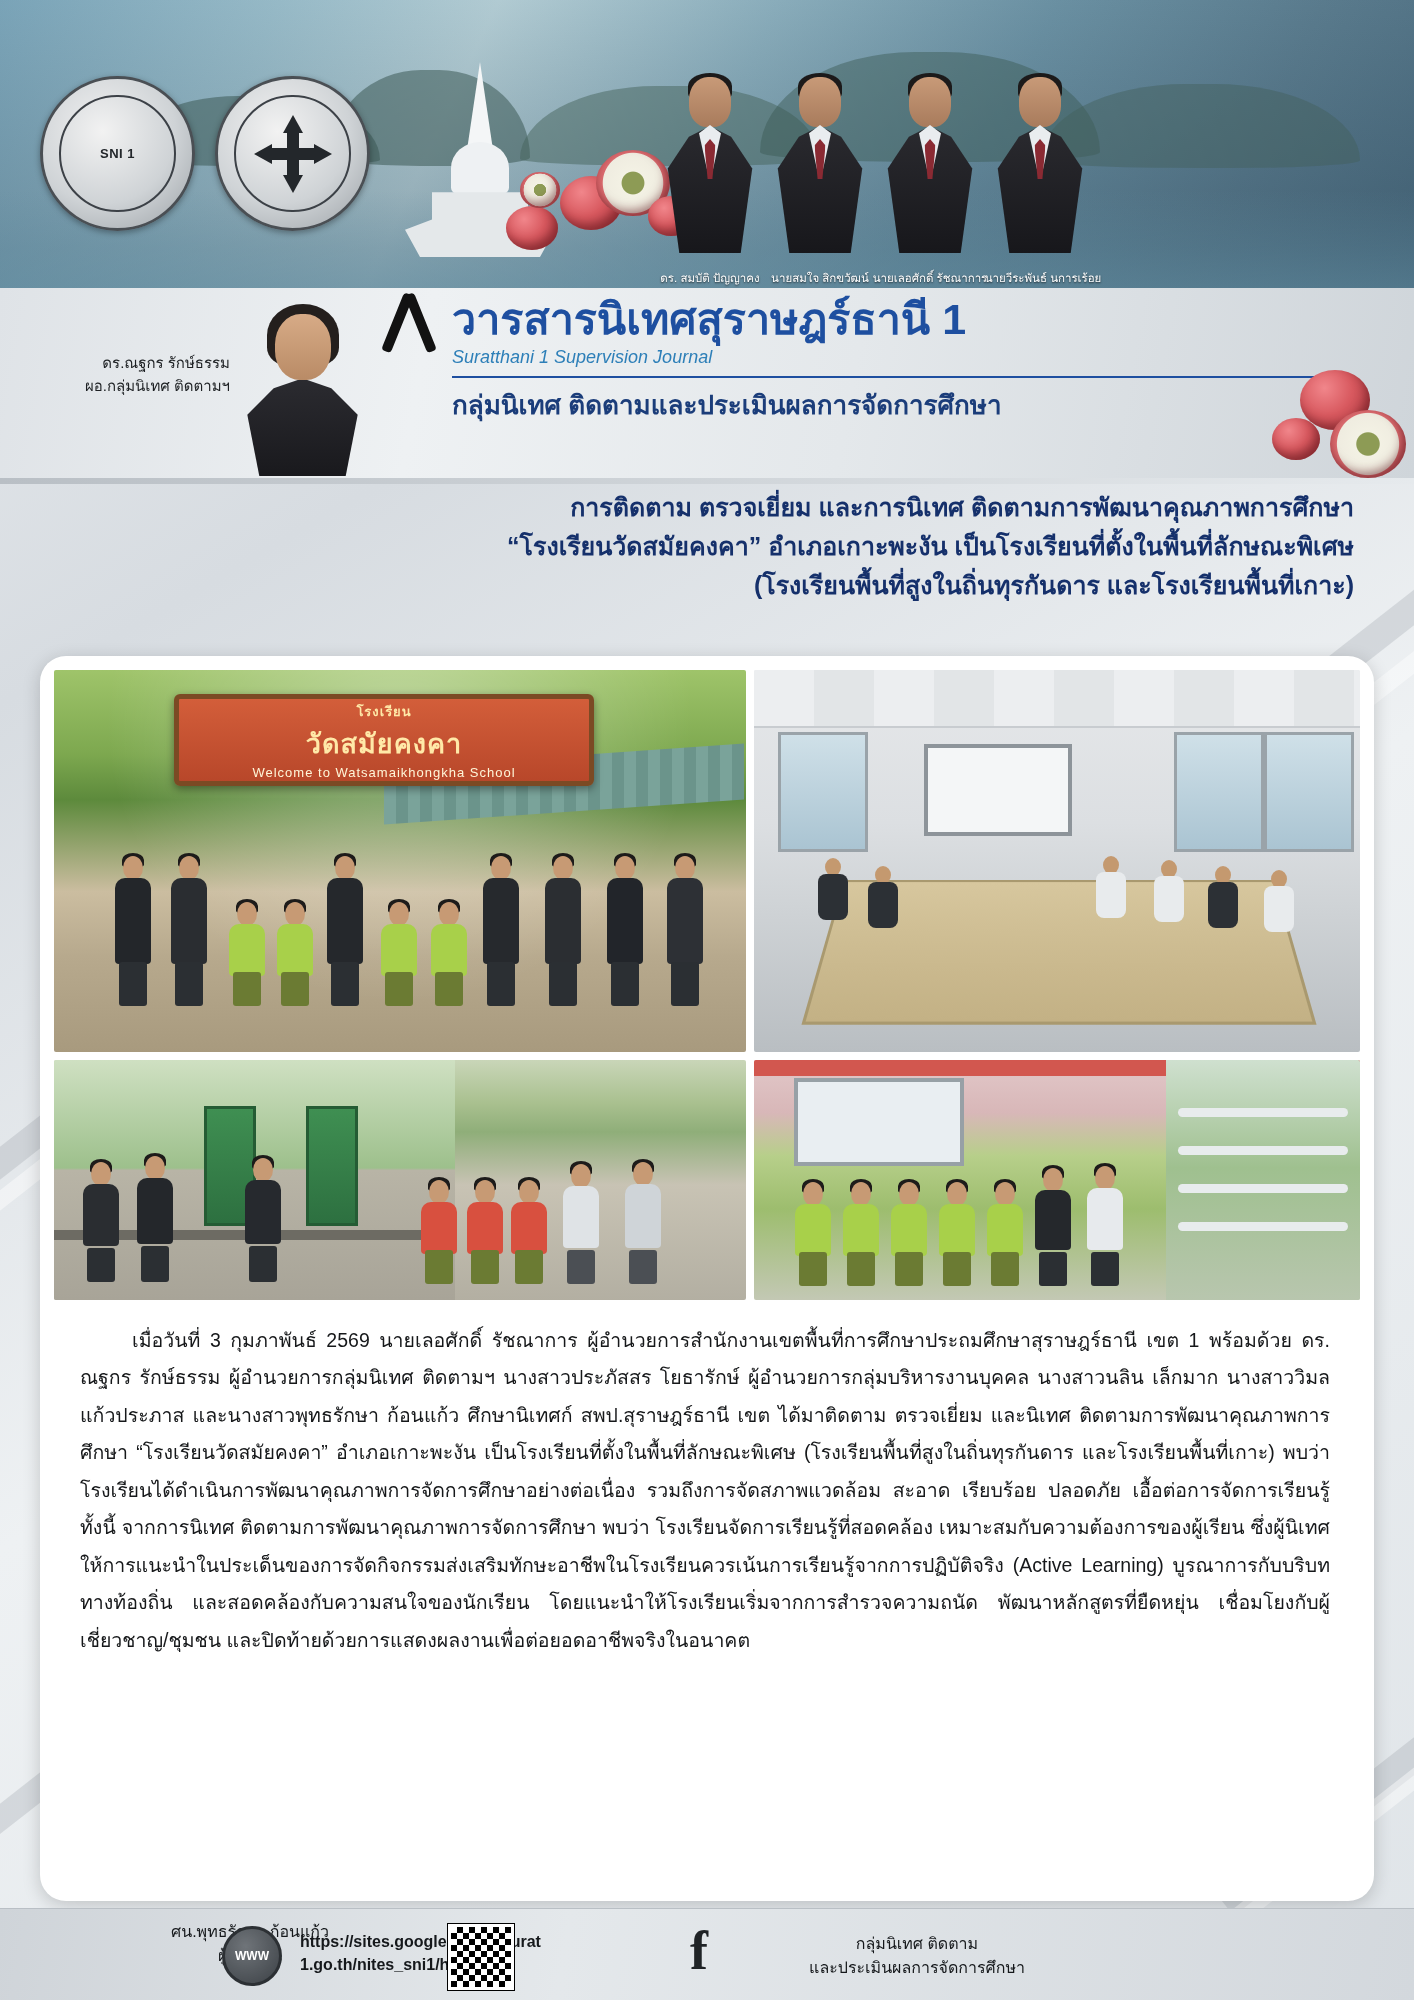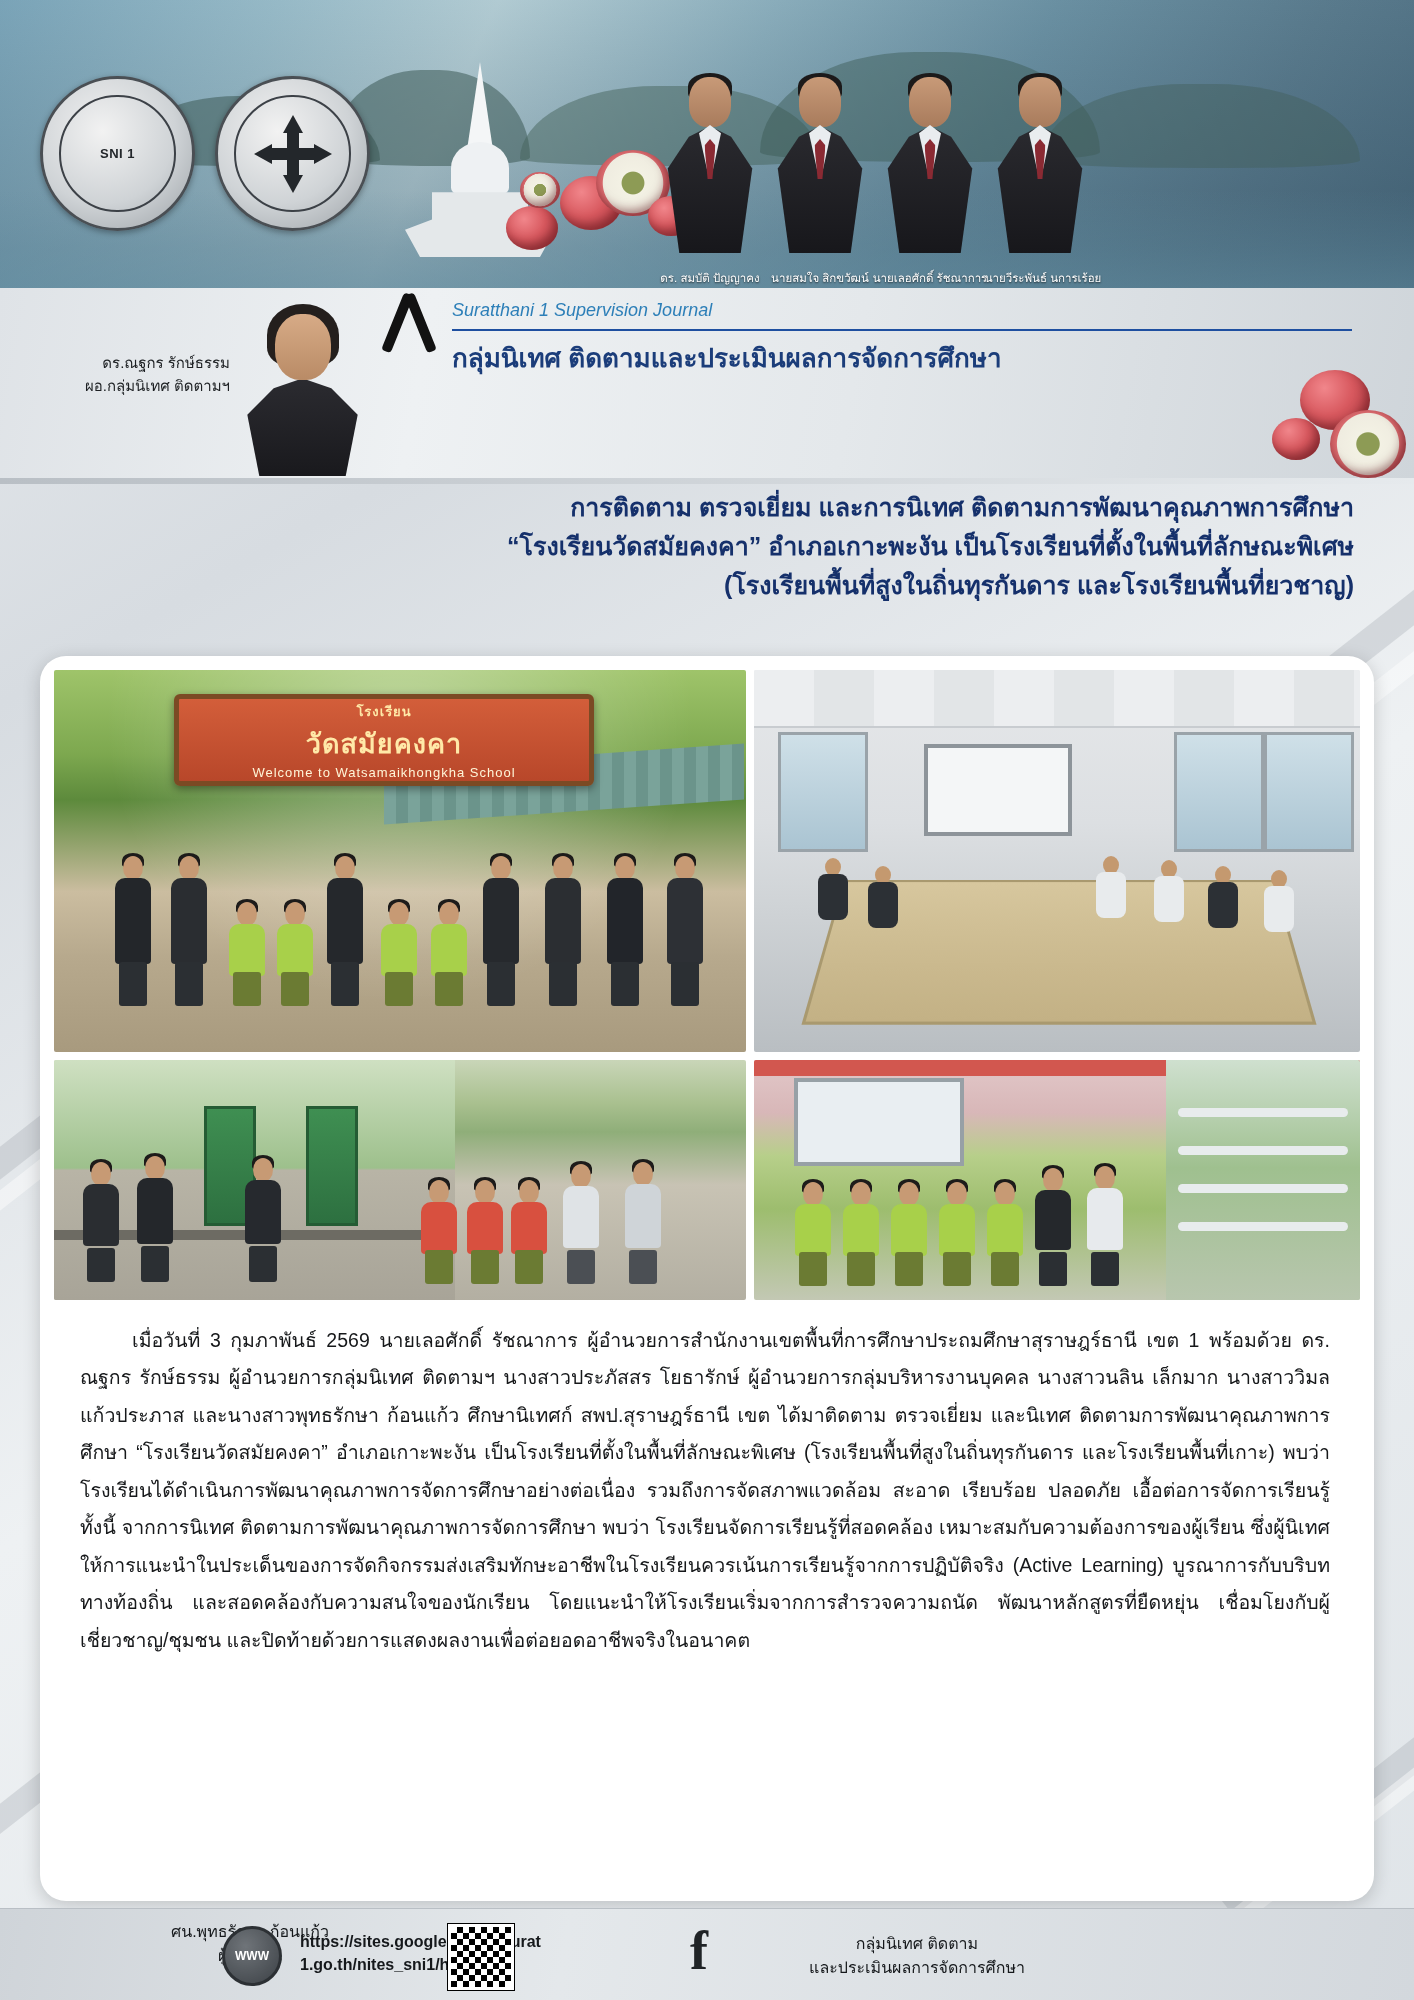--- a/index.html
+++ b/index.html
@@ -444,33 +444,34 @@
       <div class="dhead"></div>
       <div class="dbody"></div>
   </div>
 
   <div class="ribbon">
       <span></span>
       <span></span>
     </div>
 
   <div class="main-title">
+    <div class="th">วารสารนิเทศสุราษฎร์ธานี 1</div>
     <div class="en">Suratthani 1 Supervision Journal</div>
     <div class="rule"></div>
     <div class="sub">กลุ่มนิเทศ ติดตามและประเมินผลการจัดการศึกษา</div>
   </div>
 
   <div class="fruit" style="left:1300px; top:370px; width:70px; height:60px;"></div>
   <div class="fruit cut" style="left:1330px; top:410px; width:76px; height:68px;"></div>
   <div class="fruit" style="left:1272px; top:418px; width:48px; height:42px;"></div>
 
   <div class="headline">
     <div>การติดตาม ตรวจเยี่ยม และการนิเทศ ติดตามการพัฒนาคุณภาพการศึกษา</div>
     <div>“โรงเรียนวัดสมัยคงคา” อำเภอเกาะพะงัน เป็นโรงเรียนที่ตั้งในพื้นที่ลักษณะพิเศษ</div>
-    <div>(โรงเรียนพื้นที่สูงในถิ่นทุรกันดาร และโรงเรียนพื้นที่ยวชาญ)</div>
+    <div>(โรงเรียนพื้นที่สูงในถิ่นทุรกันดาร และโรงเรียนพื้นที่เกาะ)</div>
   </div>
 
   <div class="card">
 
     <div class="gallery">
 
       <div class="cell wide ph-gate">
         <div class="gate-roof"></div>
         <div class="gate-sign">
           <div style="font-size:13px;">โรงเรียน</div>

